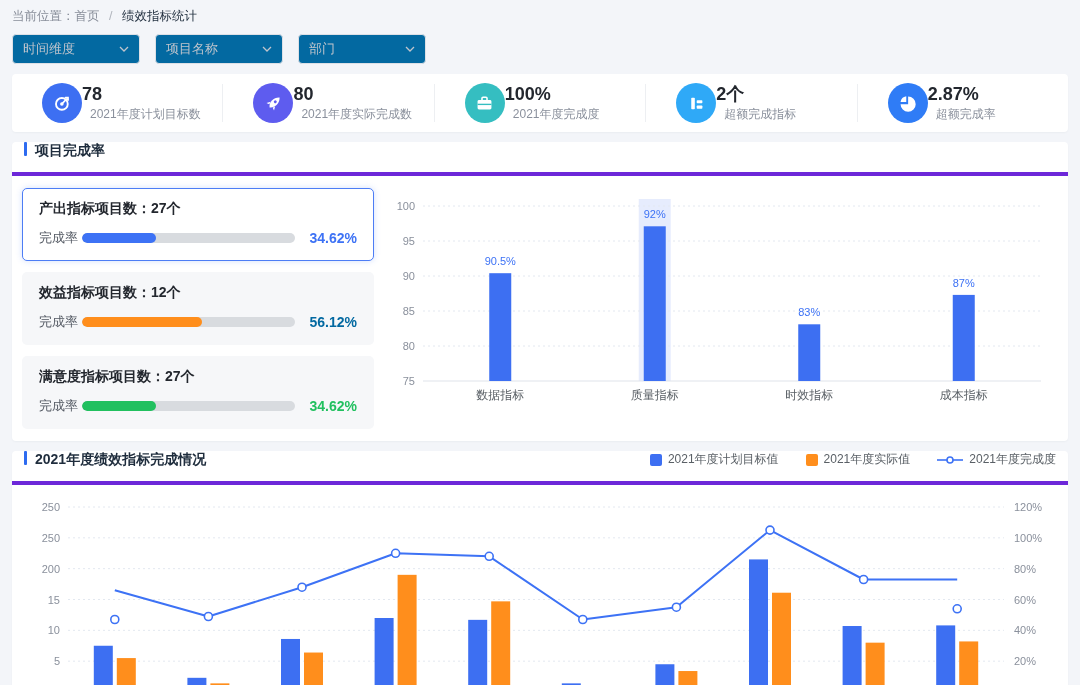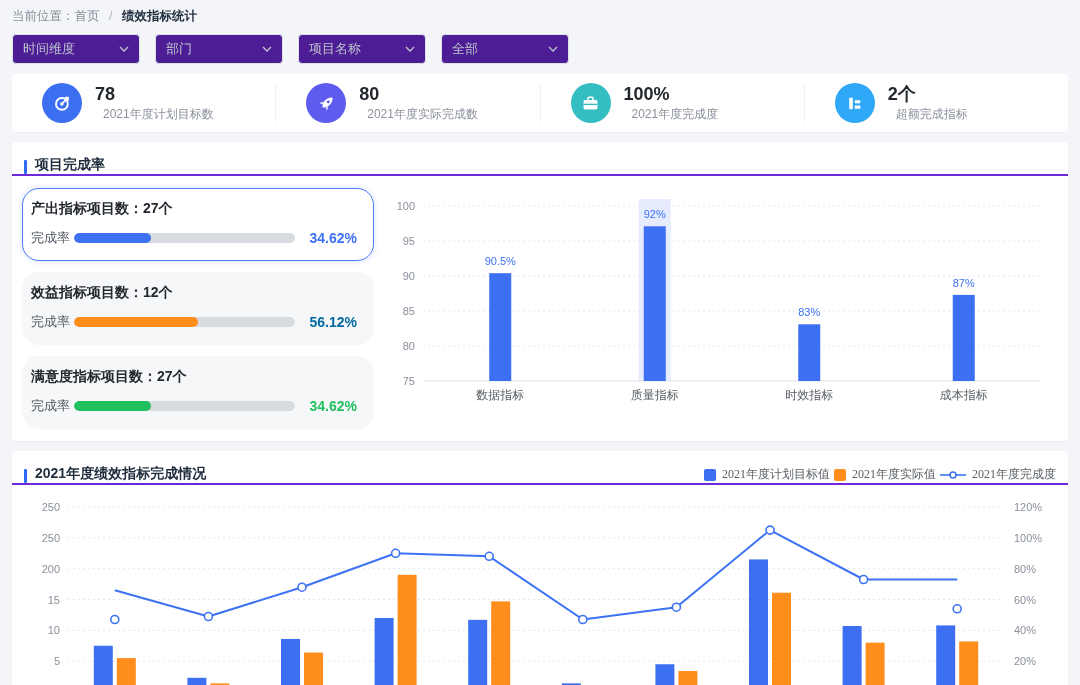--- a/index.html
+++ b/index.html
@@ -4,58 +4,58 @@
 <style>
   * { margin:0; padding:0; box-sizing:border-box; }
   html,body { width:1080px; height:685px; overflow:hidden; }
   body { background:#F3F5F9; font-family:"Liberation Sans","DejaVu Sans",sans-serif; color:#303133; }
   .page { padding:6px 12px 0 12px; }
 
   
   .breadcrumb { font-size:12.5px; color:#878D99; margin:2px 0 9px 0; }
   .breadcrumb .bc-link { color:#878D99; cursor:pointer; }
   .breadcrumb .bc-sep { margin:0 6px; color:#B0B4BC; }
-  .breadcrumb .bc-cur { color:#1F2D3D; font-weight:bold; }
+  .breadcrumb .bc-cur { color:#1F2D3D; font-weight:normal; }
 
   
   .filters { display:flex; gap:15px; margin-bottom:10px; }
-  .select { width:128px; height:30px; background:#4c1d95; border:1px solid #DDE0E6; border-radius:4px;
+  .select { width:128px; height:30px; background:#0369a1; border:1px solid #DDE0E6; border-radius:4px;
             display:flex; align-items:center; justify-content:space-between; padding:0 10px; cursor:pointer; }
   .select .ph { font-size:13px; color:#BFC4CC; }
   .select .chev { display:flex; align-items:center; }
 
   
   .kpi-card { background:#fff; border-radius:4px; height:58px; display:flex; align-items:center;
               box-shadow:0 1px 2px rgba(31,45,61,.04); }
-  .kpi-item { flex:1; display:flex; align-items:center; gap:13px; padding-left:30px; height:38px; }
+  .kpi-item { flex:1; display:flex; align-items:center; padding-left:30px; height:38px; }
   .kpi-item + .kpi-item { border-left:1px solid #EDEFF2; }
   .kpi-ic { width:40px; height:40px; border-radius:50%; display:flex; align-items:center; justify-content:center; flex:0 0 40px; }
   .kpi-val { font-size:18px; font-weight:bold; color:#23272E; line-height:20px; }
   .kpi-lab { font-size:12px; color:#8A909C; margin-top:2px;margin-left:8px; }
 
   
   .panel { background:#fff; border-radius:4px; margin-top:10px; box-shadow:0 1px 2px rgba(31,45,61,.04); }
-  .panel-head { height:34px; display:flex; align-items:flex-end; padding:0 12px; border-bottom:2px solid #6d28d9; }
+  .panel-head { height:34px; display:flex; align-items:flex-start; padding:0 12px; border-bottom:4px solid #6d28d9; }
   .accent { width:3px; height:14px; background:#2D6BF0; border-radius:1px; margin-right:8px; }
   .panel-title { font-size:14px; font-weight:bold; color:#1F2D3D; }
 
   .panel1-body { display:flex; padding:12px 12px 12px 10px; }
   .cards { width:352px; display:flex; flex-direction:column; gap:11px; }
-  .rate-card { border-radius:17px; background:#F6F7F9; border:1px solid transparent; padding:11px 16px 13px 8px; cursor:pointer; }
+  .rate-card { border-radius:5px; background:#F6F7F9; border:1px solid transparent; padding:11px 16px 13px 16px; cursor:pointer; }
   .rate-card.sel { background:#fff; border-color:#4D7DF5; box-shadow:0 0 6px rgba(61,114,245,.22); }
   .rc-title { font-size:14px; font-weight:bold; color:#23272E; margin-bottom:11px; }
   .rc-row { display:flex; align-items:center; gap:4px; }
   .rc-lab { font-size:13px; color:#515761; flex:0 0 auto; }
   .rc-track { flex:1; height:10px; border-radius:5px; background:#D8DBDF; overflow:hidden; }
   .rc-fill { height:100%; border-radius:5px; }
   .rc-val { flex:0 0 58px; text-align:right; font-size:14px; font-weight:bold; }
 
   .chart1-wrap { flex:1; display:flex; justify-content:center; align-items:flex-start; padding-top:6px; }
 
-  .legend { margin-left:auto; display:flex; align-items:center; gap:4px;font-family:Liberation Serif, serif; }
+  .legend { margin-left:auto; display:flex; align-items:center; gap:27px; }
   .lg-item { display:flex; align-items:center; gap:6px; font-size:12px; color:#5A6066; cursor:pointer; }
   .lg-sw { width:12px; height:12px; border-radius:2px; }
 
   .chart2-wrap { padding:8px 4px 0 4px; }
   svg { font-family:"Liberation Sans","DejaVu Sans",sans-serif; display:block; }
 </style>
 </head>
 <body>
 
 <div class="page">
@@ -69,37 +69,29 @@
   <div class="filters" id="filters">
       <div class="select">
         <span class="ph">时间维度</span>
         <span class="chev">
           <svg width="10" height="6" viewBox="0 0 10 6">
             <polyline points="1,1 5,5 9,1" fill="none" stroke="#C0C4CC" stroke-width="1.3"></polyline>
           </svg>
         </span>
       </div>
       <div class="select">
-        <span class="ph">部门</span>
-        <span class="chev">
-          <svg width="10" height="6" viewBox="0 0 10 6">
-            <polyline points="1,1 5,5 9,1" fill="none" stroke="#C0C4CC" stroke-width="1.3"></polyline>
-          </svg>
-        </span>
-      </div>
-      <div class="select">
         <span class="ph">项目名称</span>
         <span class="chev">
           <svg width="10" height="6" viewBox="0 0 10 6">
             <polyline points="1,1 5,5 9,1" fill="none" stroke="#C0C4CC" stroke-width="1.3"></polyline>
           </svg>
         </span>
       </div>
       <div class="select">
-        <span class="ph">全部</span>
+        <span class="ph">部门</span>
         <span class="chev">
           <svg width="10" height="6" viewBox="0 0 10 6">
             <polyline points="1,1 5,5 9,1" fill="none" stroke="#C0C4CC" stroke-width="1.3"></polyline>
           </svg>
         </span>
       </div>
     </div>
 
   <div class="kpi-card" id="kpis">
       <div class="kpi-item">
@@ -147,20 +139,32 @@
         <div class="kpi-ic" style="background: rgb(47, 169, 247);">
           <svg width="21" height="21" viewBox="0 0 20 20">
             <rect x="5" y="4.5" width="3.4" height="11" rx="0.7" fill="#FFFFFF"></rect>
             <rect x="10.2" y="6.8" width="5.4" height="3" rx="0.7" fill="#FFFFFF"></rect>
             <rect x="10.2" y="12" width="5.4" height="3" rx="0.7" fill="#FFFFFF"></rect>
           </svg>
         </div>
         <div>
           <div class="kpi-val">2个</div>
           <div class="kpi-lab">超额完成指标</div>
+        </div>
+      </div>
+      <div class="kpi-item">
+        <div class="kpi-ic" style="background: rgb(47, 124, 246);">
+          <svg width="21" height="21" viewBox="0 0 20 20">
+            <path d="M10.6 10.6 L10.6 3.4 A7.2 7.2 0 1 1 3.4 10.6 Z" fill="#FFFFFF"></path>
+            <path d="M8.8 8.6 L8.8 3.2 A6.4 6.4 0 0 0 3.4 8.6 Z" fill="#FFFFFF"></path>
+          </svg>
+        </div>
+        <div>
+          <div class="kpi-val">2.87%</div>
+          <div class="kpi-lab">超额完成率</div>
         </div>
       </div>
     </div>
 
   <div class="panel">
     <div class="panel-head">
       <span class="accent"></span>
       <span class="panel-title">项目完成率</span>
     </div>
     <div class="panel1-body">

